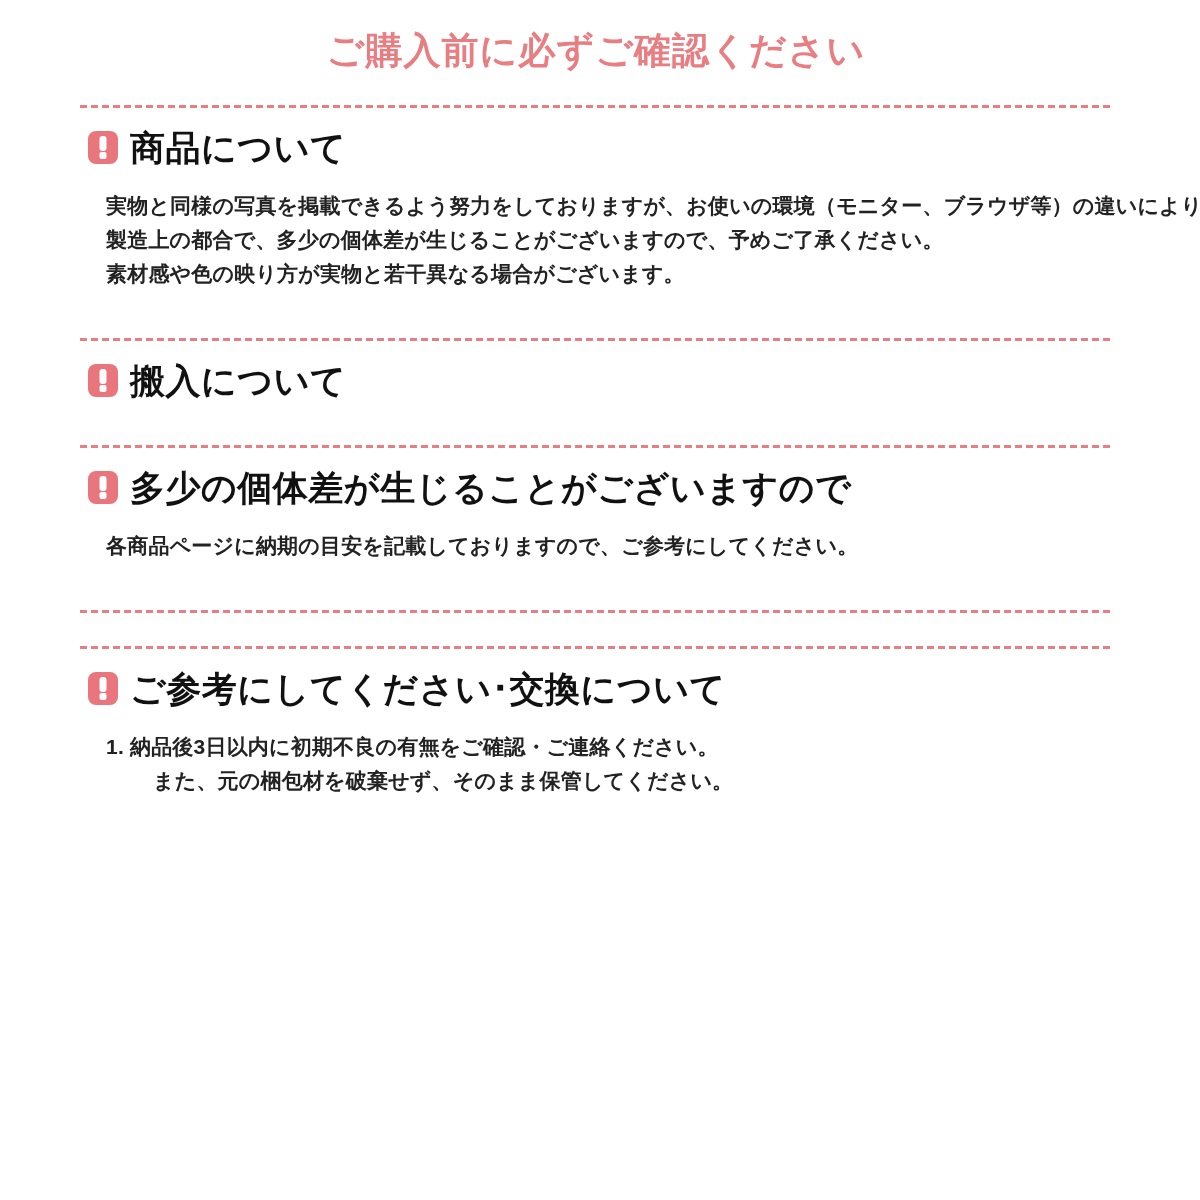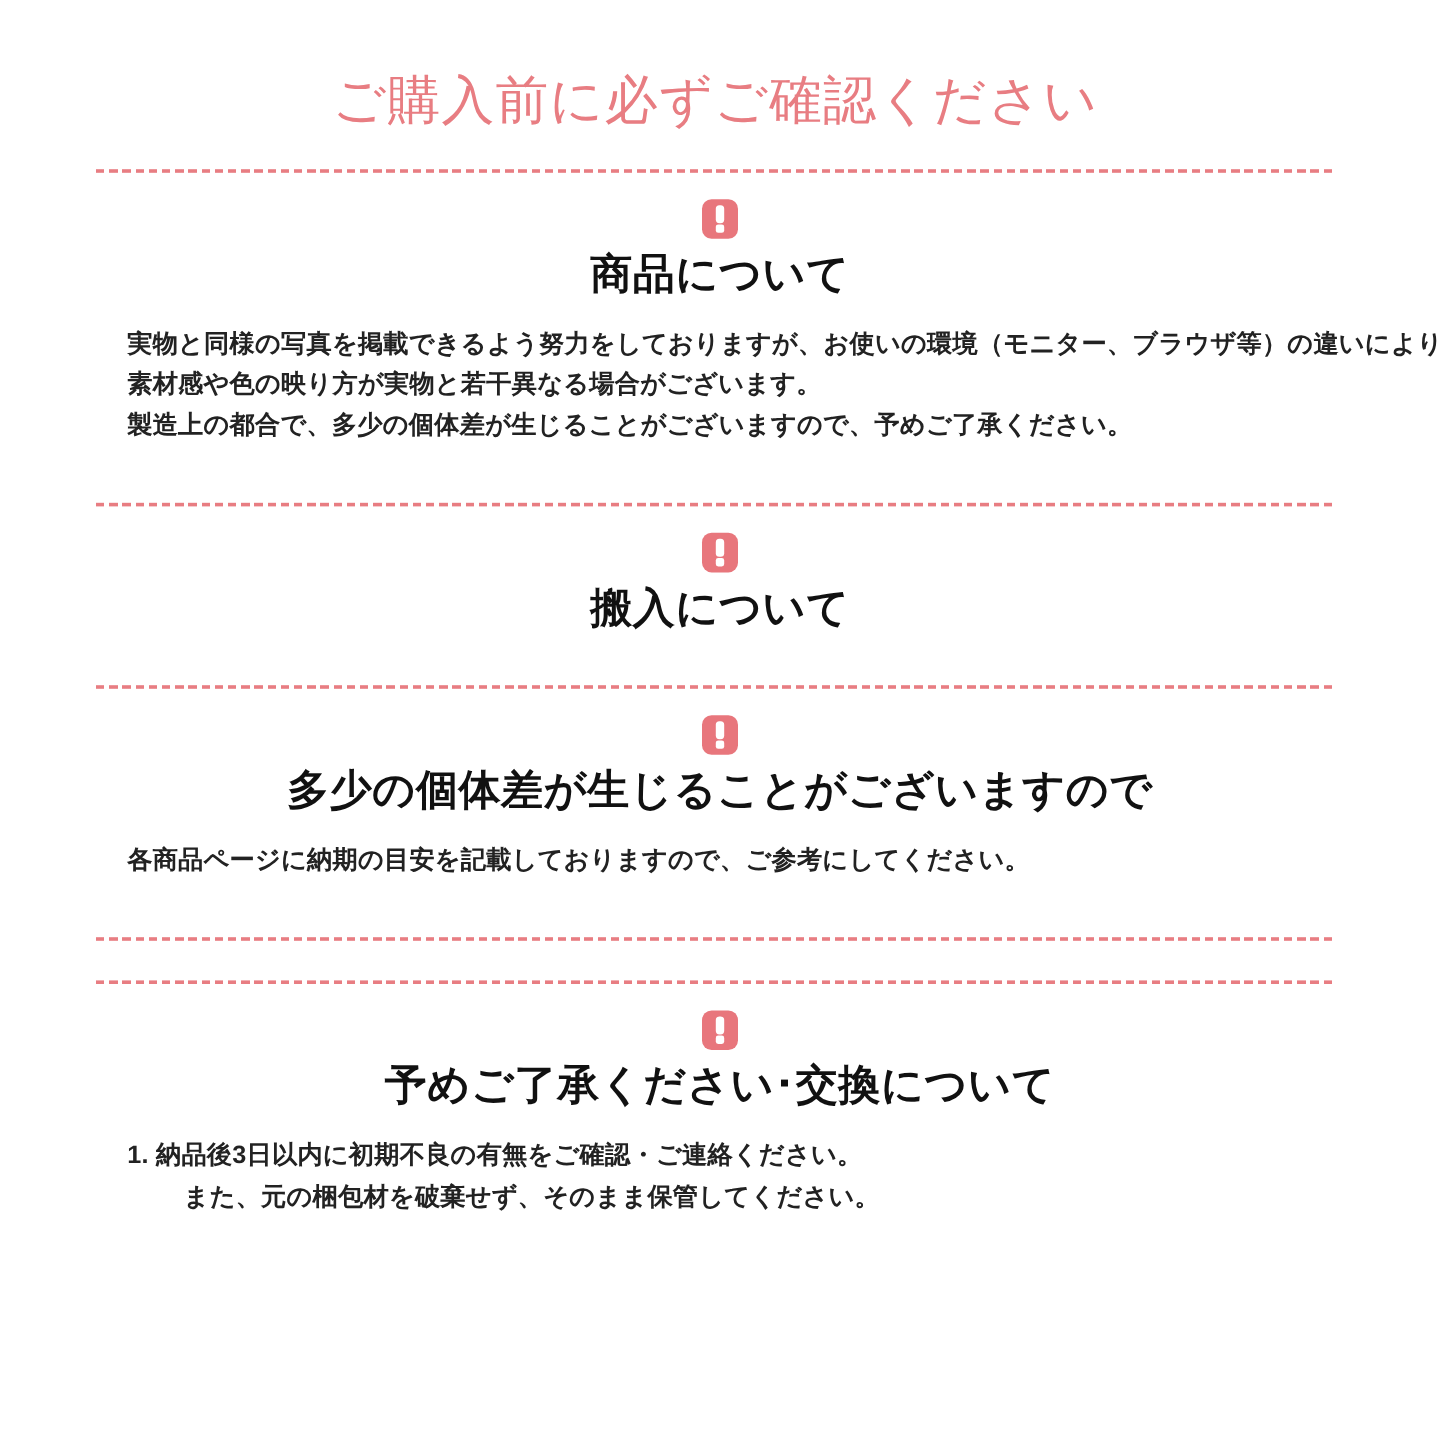--- a/index.html
+++ b/index.html
@@ -12,40 +12,39 @@
   html,body{width:1200px;height:1200px;background:#ffffff;overflow:hidden;}
   body{
     font-family:"Liberation Sans","DejaVu Sans",sans-serif;
     color:var(--body-color);
   }
   .page{
     width:1200px;height:1200px;
     padding:0 88px 0 80px;
   }
   .page-title{
-    padding-top:60px;
+    padding-top:31px;
     text-align:center;
-    font-size:44px;
-    font-weight:400;
+    font-size:37px;
+    font-weight:700;
     letter-spacing:1px;
     line-height:1.1;
     color:var(--accent);
   }
   .sep{
     height:3px;
     margin-top:33px;
     background:repeating-linear-gradient(90deg,var(--accent) 0 7px,transparent 7px 11px);
   }
   .section{padding:22px 0 14px;}
   .section-header{
     display:flex;
     align-items:center;
     gap:12px;
     margin-left:8px;
-    flex-direction:column;
   }
   .alert-icon{
     position:relative;
     flex:0 0 auto;
     width:30px;height:33px;
     background:var(--icon-pink);
     border-radius:8px;
   }
   .bang-bar{
     position:absolute;top:5px;left:50%;
@@ -90,22 +89,22 @@
   <section class="section">
     <div class="section-header">
       <span class="alert-icon">
         <span class="bang-bar"></span>
         <span class="bang-dot"></span>
       </span>
       <h2 class="section-title">商品について</h2>
     </div>
     <div class="section-body">
           <p class="line">実物と同様の写真を掲載できるよう努力をしておりますが、お使いの環境（モニター、ブラウザ等）の違いにより、</p>
+          <p class="line">製造上の都合で、多少の個体差が生じることがございますので、予めご了承ください。</p>
           <p class="line">素材感や色の映り方が実物と若干異なる場合がございます。</p>
-          <p class="line">製造上の都合で、多少の個体差が生じることがございますので、予めご了承ください。</p>
         </div>
   </section>
   <div class="sep"></div>
 
   <section class="section">
     <div class="section-header">
       <span class="alert-icon">
         <span class="bang-bar"></span>
         <span class="bang-dot"></span>
       </span>
@@ -129,21 +128,21 @@
   <div class="sep"></div>
 
   <div class="sep"></div>
 
   <section class="section">
     <div class="section-header">
       <span class="alert-icon">
         <span class="bang-bar"></span>
         <span class="bang-dot"></span>
       </span>
-      <h2 class="section-title">予めご了承ください･交換について</h2>
+      <h2 class="section-title">ご参考にしてください･交換について</h2>
     </div>
     <div class="section-body">
           <p class="line">1. 納品後3日以内に初期不良の有無をご確認・ご連絡ください。</p>
           <p class="line indent">また、元の梱包材を破棄せず、そのまま保管してください。</p>
         </div>
   </section>
 
 </div>
 </div>
 

